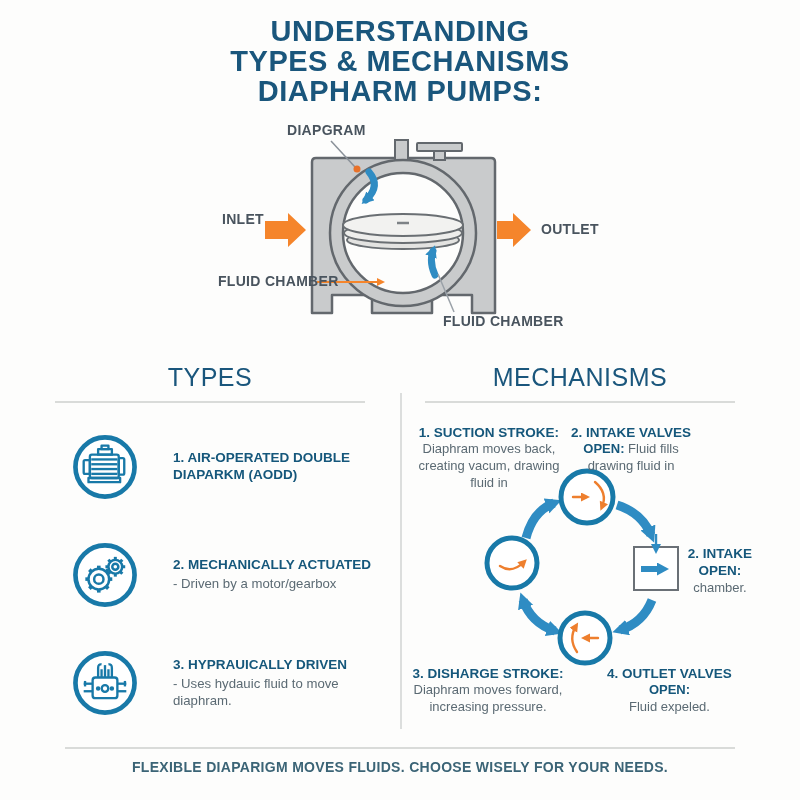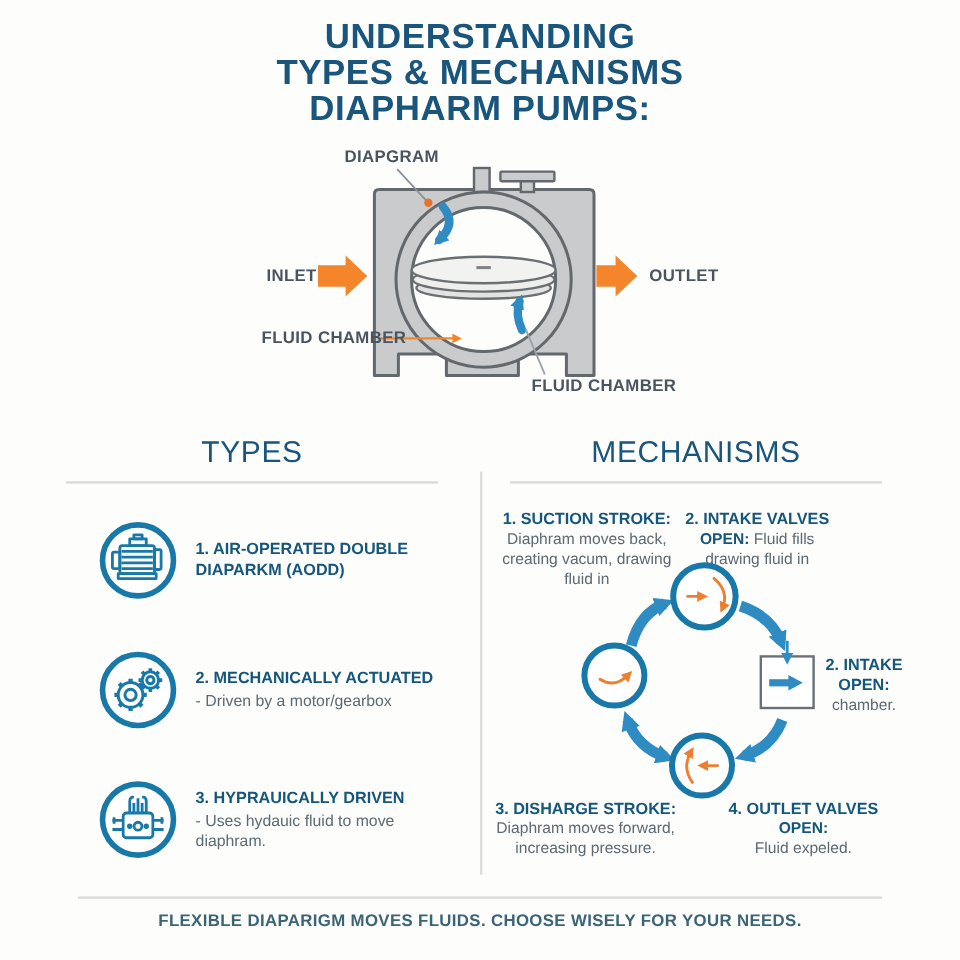--- a/index.html
+++ b/index.html
@@ -13,21 +13,21 @@
   
   .title{top:16px;left:0;width:800px;text-align:center;color:var(--dark-blue);
          font-size:29px;font-weight:800;line-height:30px;letter-spacing:.5px;}
   
   .dlabel{font-size:14px;font-weight:600;color:var(--label-gray);letter-spacing:.3px;white-space:nowrap;}
   
   .col-head{font-size:25px;font-weight:400;color:var(--dark-blue);text-align:center;letter-spacing:.5px;}
   .hdiv{height:2px;background:var(--divider);width:310px;margin:9px auto 0;}
   .vdiv{left:400px;top:393px;width:2px;height:336px;background:#dcdedd;}
   
-  .type-row{display:flex;align-items:center;gap:15px;left:82px;}
+  .type-row{display:flex;align-items:center;gap:35px;left:72px;}
   .type-icon{width:66px;height:66px;flex:0 0 66px;}
   .type-text{width:218px;}
   .type-title{font-size:13.5px;font-weight:700;color:#15577b;line-height:1.25;}
   .type-desc{font-size:13.2px;color:var(--text-gray);line-height:1.3;margin-top:1px;}
   
   .step{text-align:center;}
   .step-title{font-size:13.5px;font-weight:700;color:#15577b;line-height:1.28;}
   .step-desc{font-size:13px;color:var(--text-gray);line-height:1.3;}
   .step-desc b{color:#15577b;font-weight:700;}
   
@@ -74,21 +74,21 @@
   <polygon style="fill:var(--orange)" points="115,111 138,111 138,103 156,120 138,137 138,129 115,129"></polygon>
   <polygon style="fill:var(--orange)" points="347,111 363,111 363,103 381,120 363,137 363,129 347,129"></polygon>
 
   <line x1="181" y1="31" x2="205" y2="57" stroke="#8a9199" stroke-width="1.5"></line>
   <circle cx="207" cy="59" r="3.5" fill="#e8722a"></circle>
   <line x1="167" y1="172" x2="232" y2="172" style="stroke:var(--orange)" stroke-width="2" marker-end="url(#mOrangeS)"></line>
   <line x1="304" y1="202" x2="288" y2="164" stroke="#9aa1a8" stroke-width="1.5"></line>
 </svg>
 
 <div class="abs dlabel" style="left:259px;top:122px;margin-left:28px;">DIAPGRAM</div>
-<div class="abs dlabel" style="left:222px;top:221px;">INLET</div>
+<div class="abs dlabel" style="left:222px;top:211px;">INLET</div>
 <div class="abs dlabel" style="left:541px;top:221px;">OUTLET</div>
 <div class="abs dlabel" style="left:218px;top:273px;">FLUID CHAMBER</div>
 <div class="abs dlabel" style="left:443px;top:313px;">FLUID CHAMBER</div>
 
 <div class="abs" style="left:45px;top:363px;width:330px;">
   <div class="col-head">TYPES</div>
   <div class="hdiv"></div>
 </div>
 <div class="abs" style="left:420px;top:363px;width:320px;">
   <div class="col-head">MECHANISMS</div>

